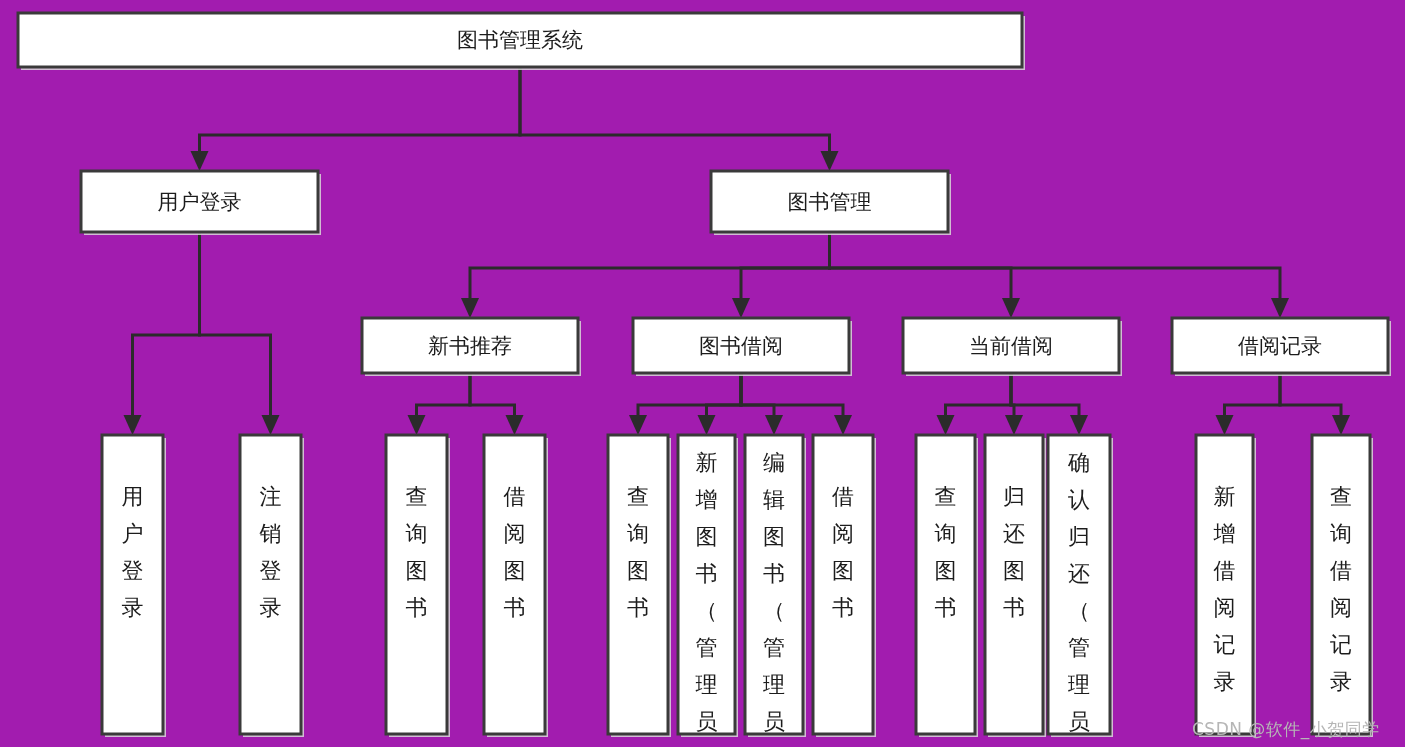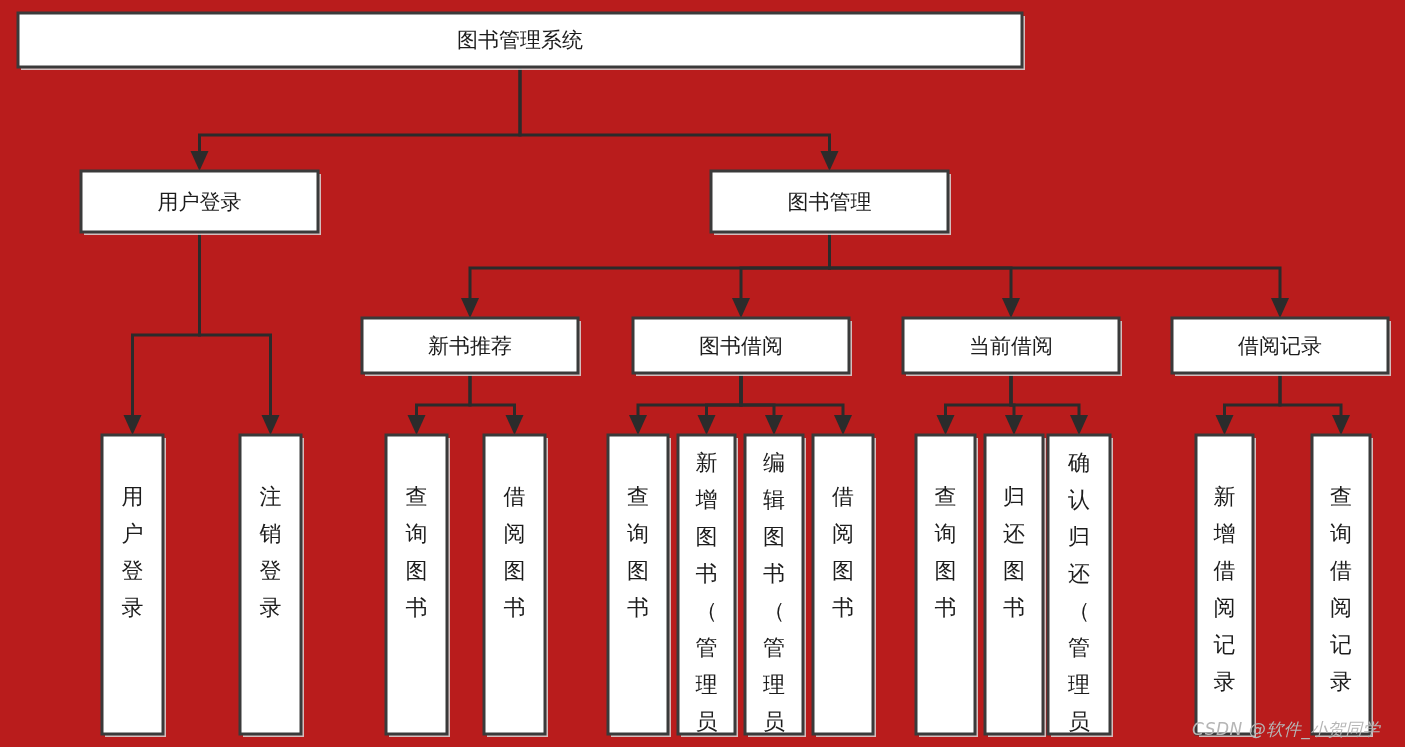--- a/index.html
+++ b/index.html
@@ -8,21 +8,21 @@
     padding: 0;
     background: #ffffff;
   }
   body {
     font-family: "DejaVu Sans", "Liberation Sans", sans-serif;
   }
   #diagram-root {
     position: relative;
     width: 1405px;
     height: 747px;
-    background: #b91c1c;
+    background: #a21caf;
     overflow: hidden;
   }
   svg.diagram-canvas {
     position: absolute;
     top: 0;
     left: 0;
     width: 1405px;
     height: 747px;
     display: block;
   }
@@ -252,15 +252,15 @@
           <text x="1224.5" y="503.86" class="node-label-v"><tspan x="1224.5" dy="0">新</tspan><tspan x="1224.5" dy="37">增</tspan><tspan x="1224.5" dy="37">借</tspan><tspan x="1224.5" dy="37">阅</tspan><tspan x="1224.5" dy="37">记</tspan><tspan x="1224.5" dy="37">录</tspan></text>
         </g>
         <g>
           <rect x="1315" y="438" width="58" height="299" class="node-box-shadow"></rect>
           <rect x="1312" y="435" width="58" height="299" class="node-box"></rect>
           <text x="1341" y="503.86" class="node-label-v"><tspan x="1341" dy="0">查</tspan><tspan x="1341" dy="37">询</tspan><tspan x="1341" dy="37">借</tspan><tspan x="1341" dy="37">阅</tspan><tspan x="1341" dy="37">记</tspan><tspan x="1341" dy="37">录</tspan></text>
         </g>
       </g>
   </svg>
 
-  <div class="watermark-text" style="left: 1192px; top: 718px; color: rgb(182, 182, 182); font-style: italic;">CSDN @软件_小贺同学</div>
+  <div class="watermark-text" style="left: 1192px; top: 718px; color: rgb(182, 182, 182);">CSDN @软件_小贺同学</div>
 
 </div>
 
 </body></html>

